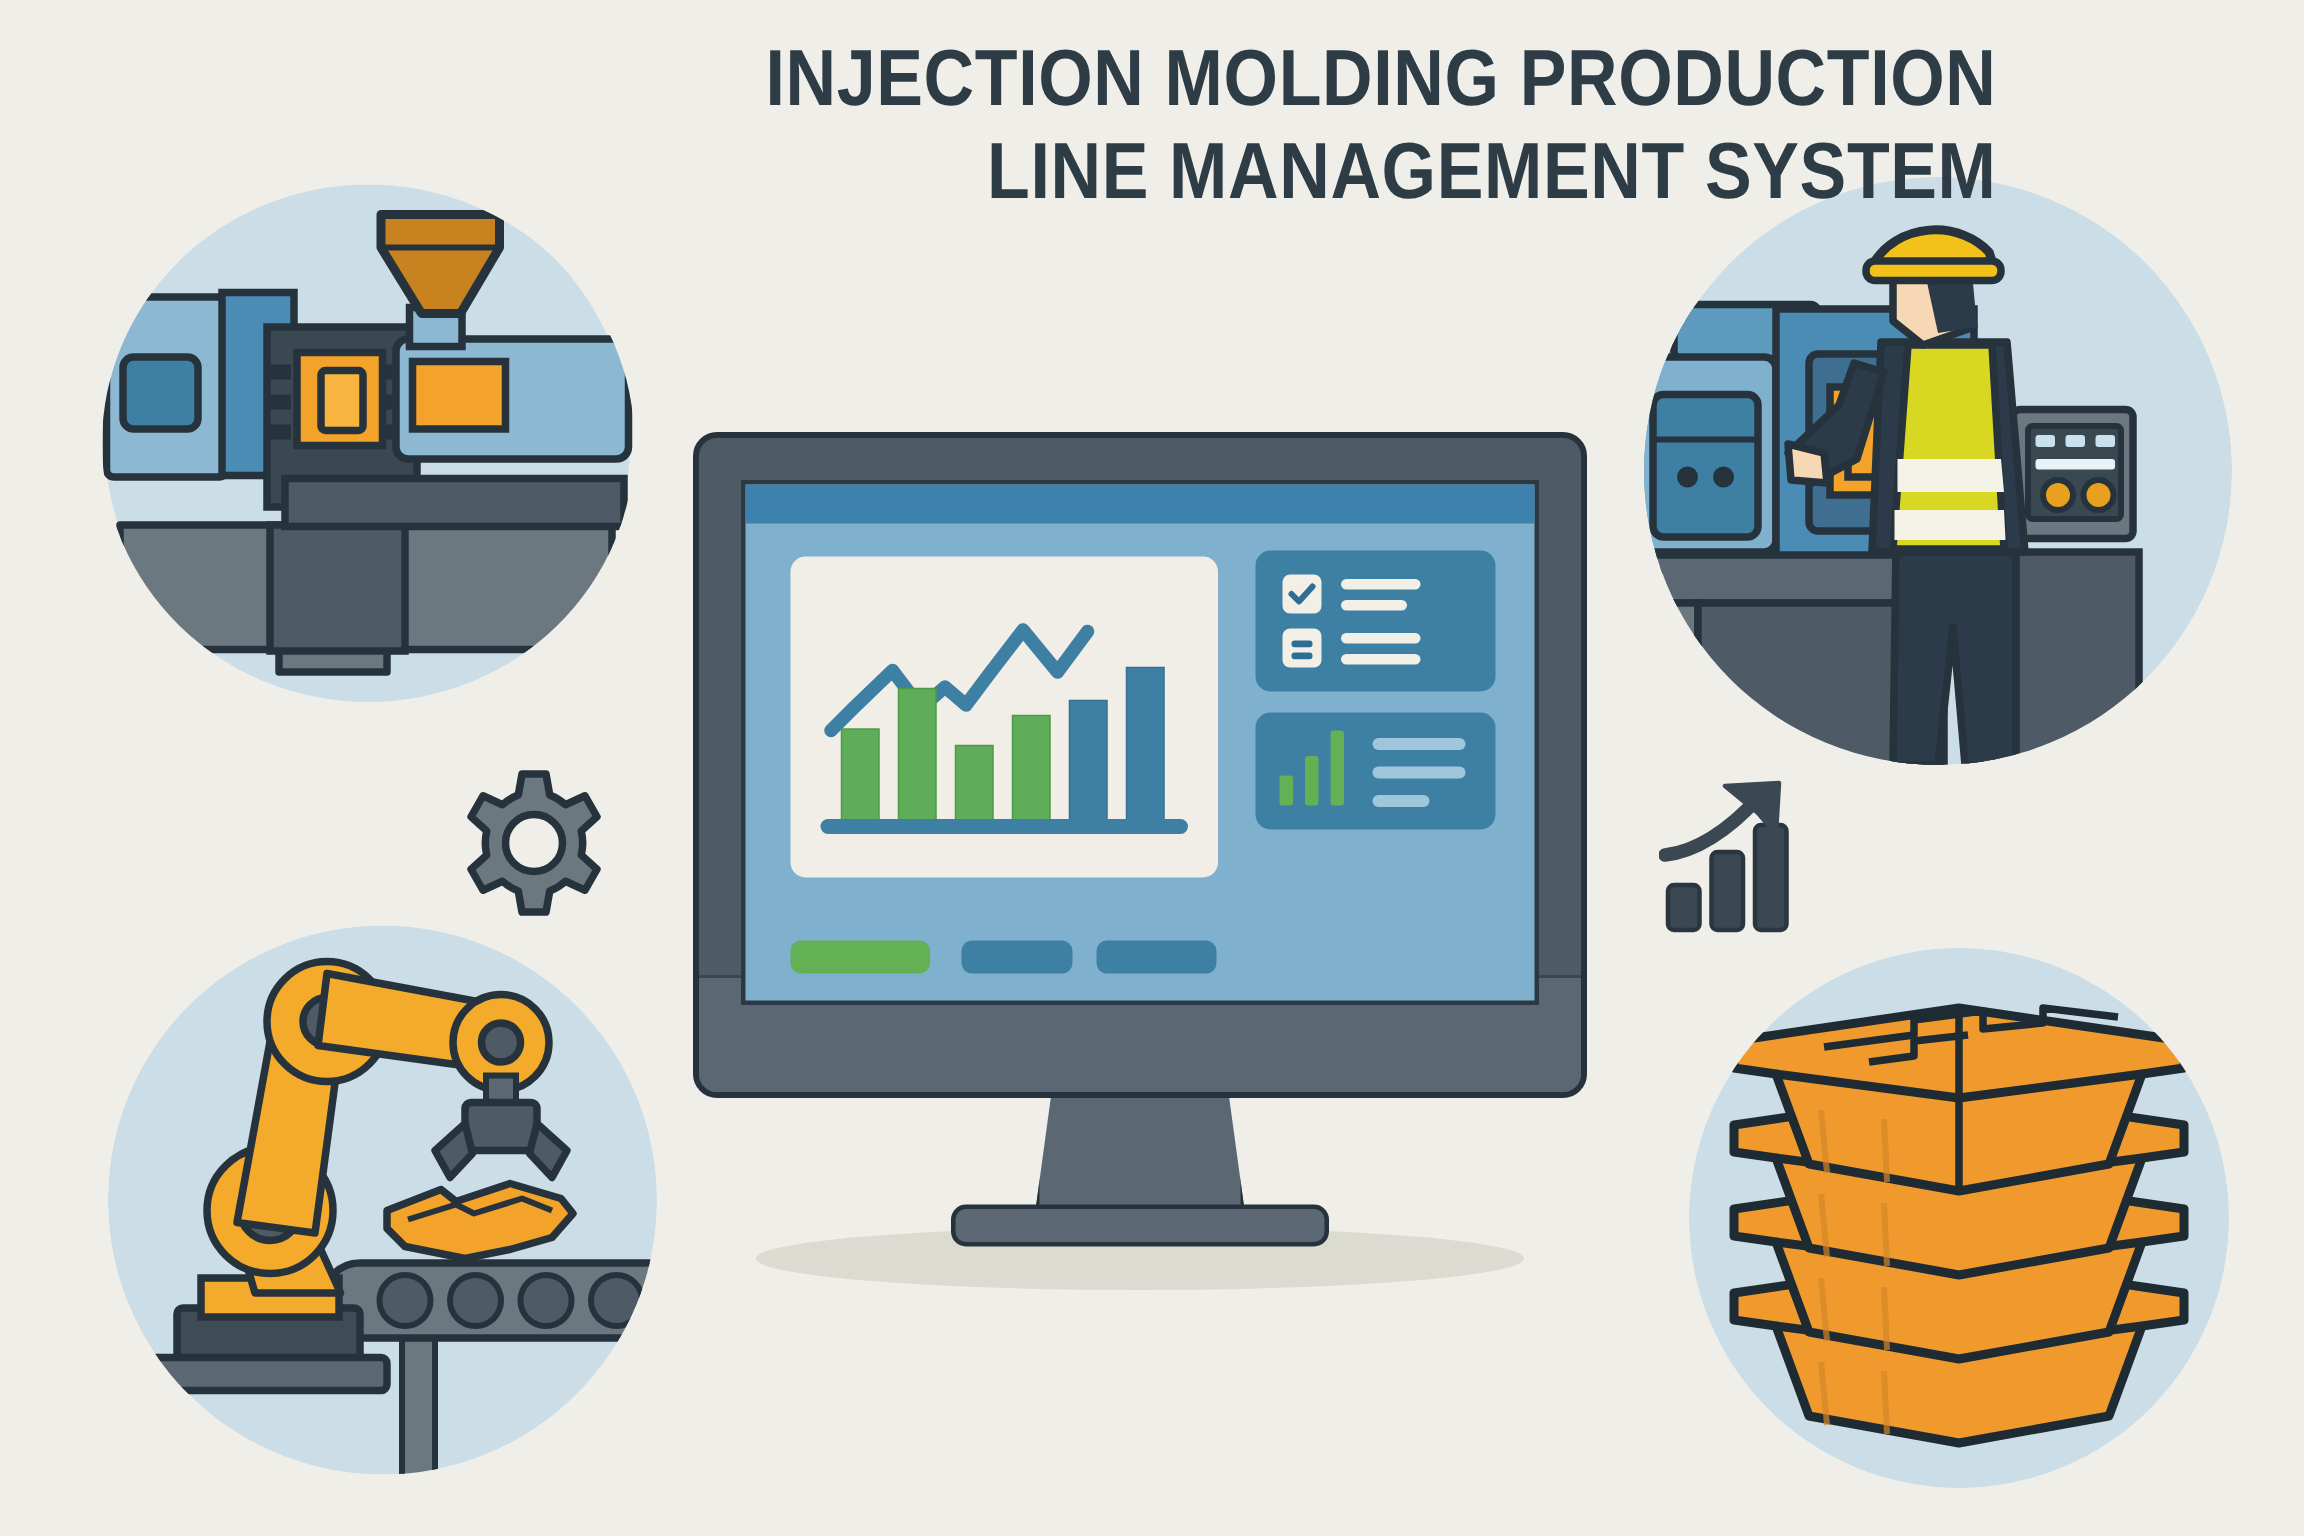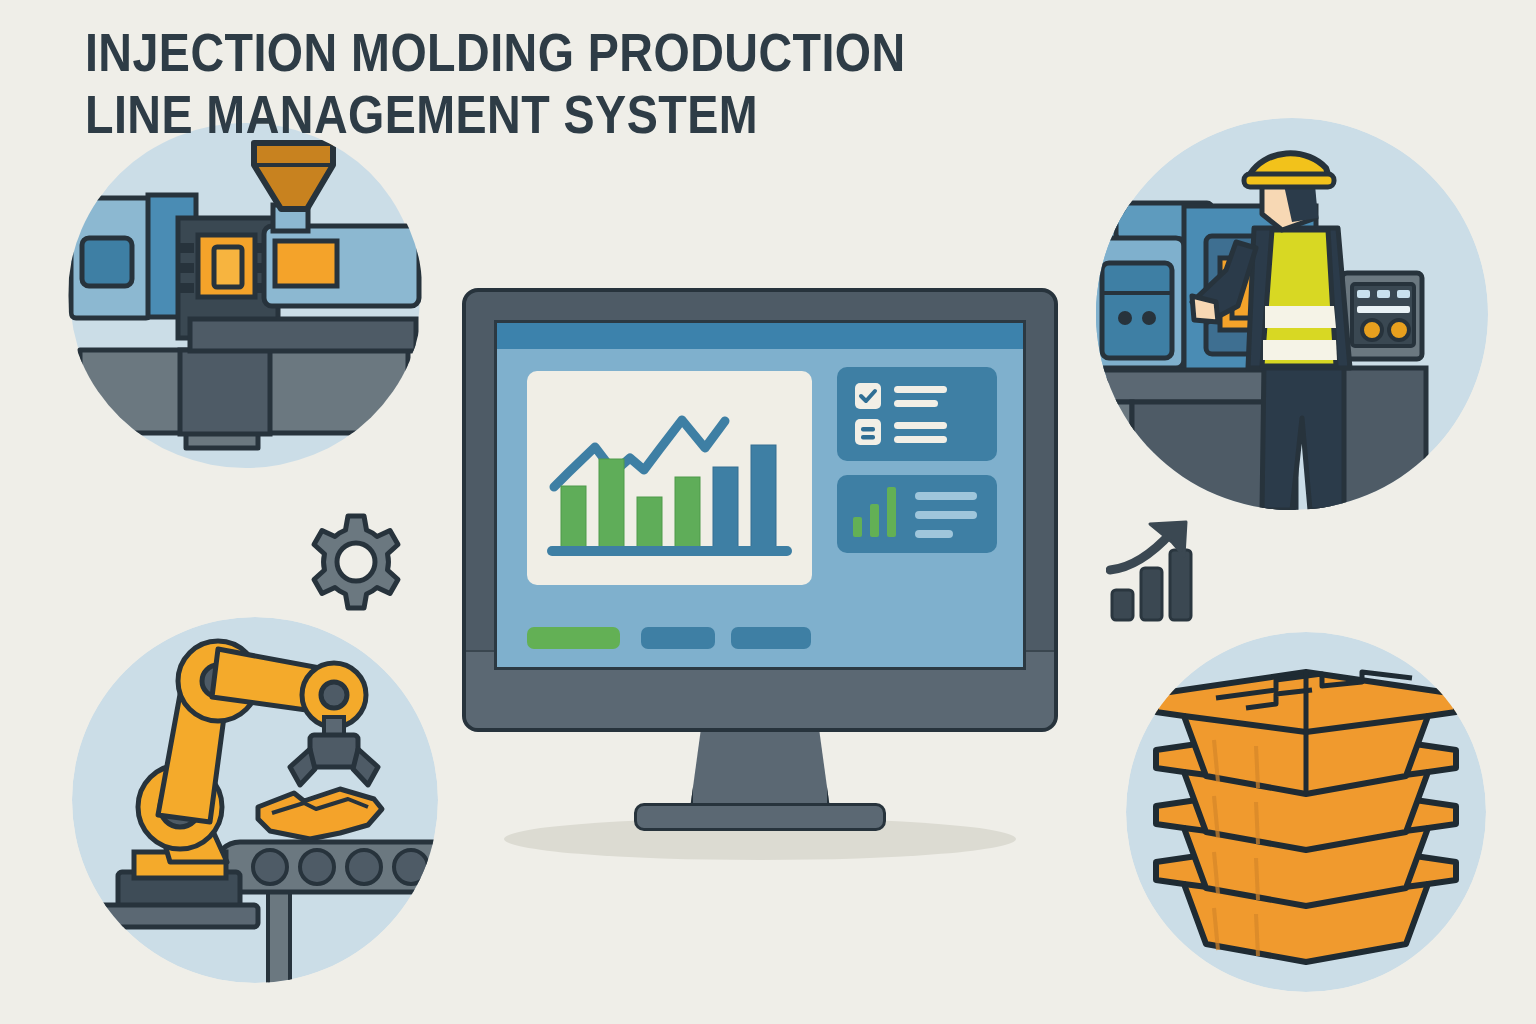--- a/index.html
+++ b/index.html
@@ -17,21 +17,21 @@
     background: #EFEEE8;
     overflow: hidden;
   }
 
   
   #title-block {
     position: absolute;
     left: 0;
     top: 22px;
     width: 1416px;
-    text-align: left;
+    text-align: right;
     z-index: 40;
     pointer-events: none;
   }
   .title-line {
     font-family: "Liberation Sans Narrow", "Liberation Sans", sans-serif;
     font-weight: bold;
     font-size: 53px;
     line-height: 62px;
     letter-spacing: 0.5px;
     color: #2E3C46;

